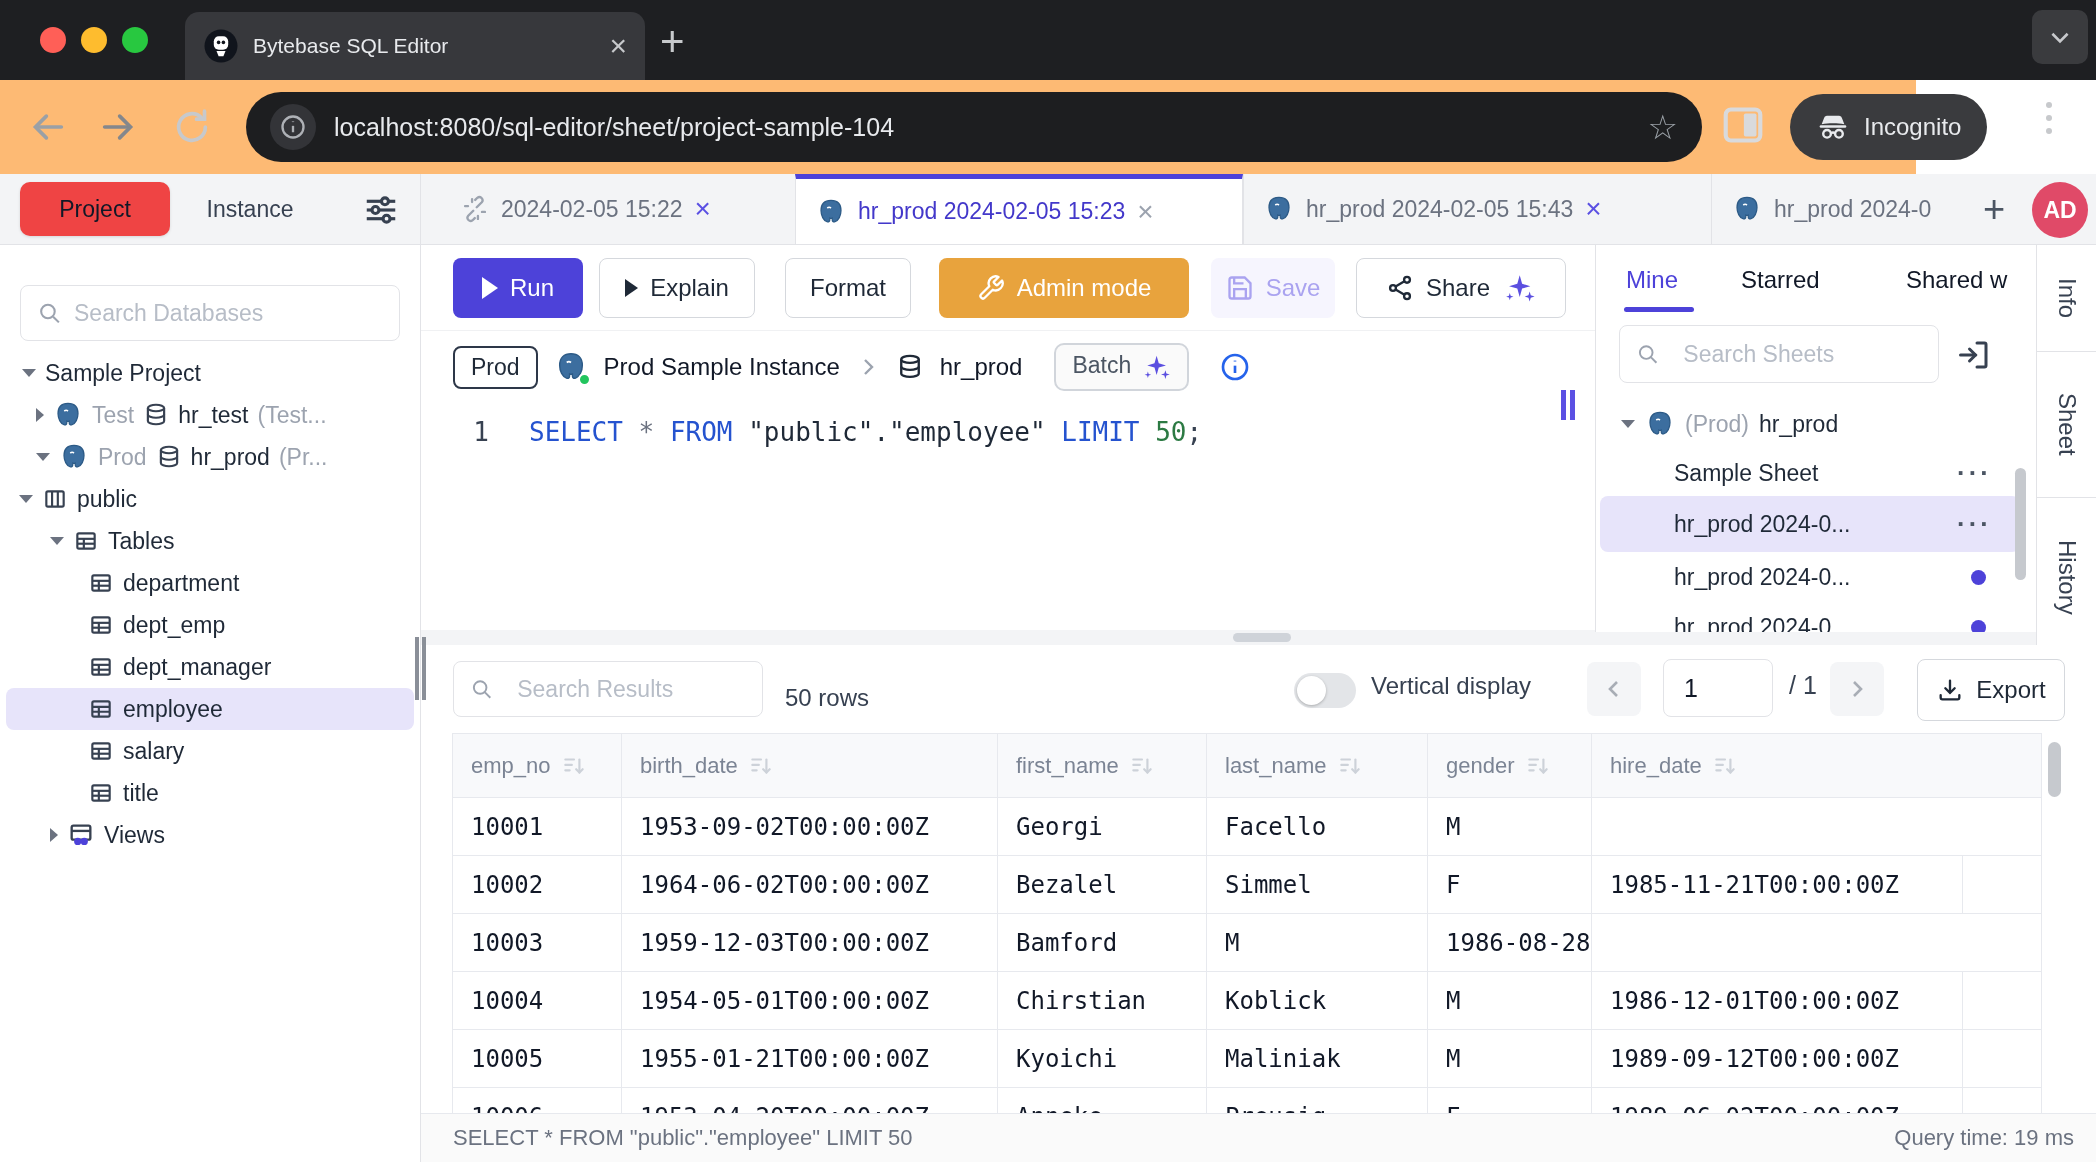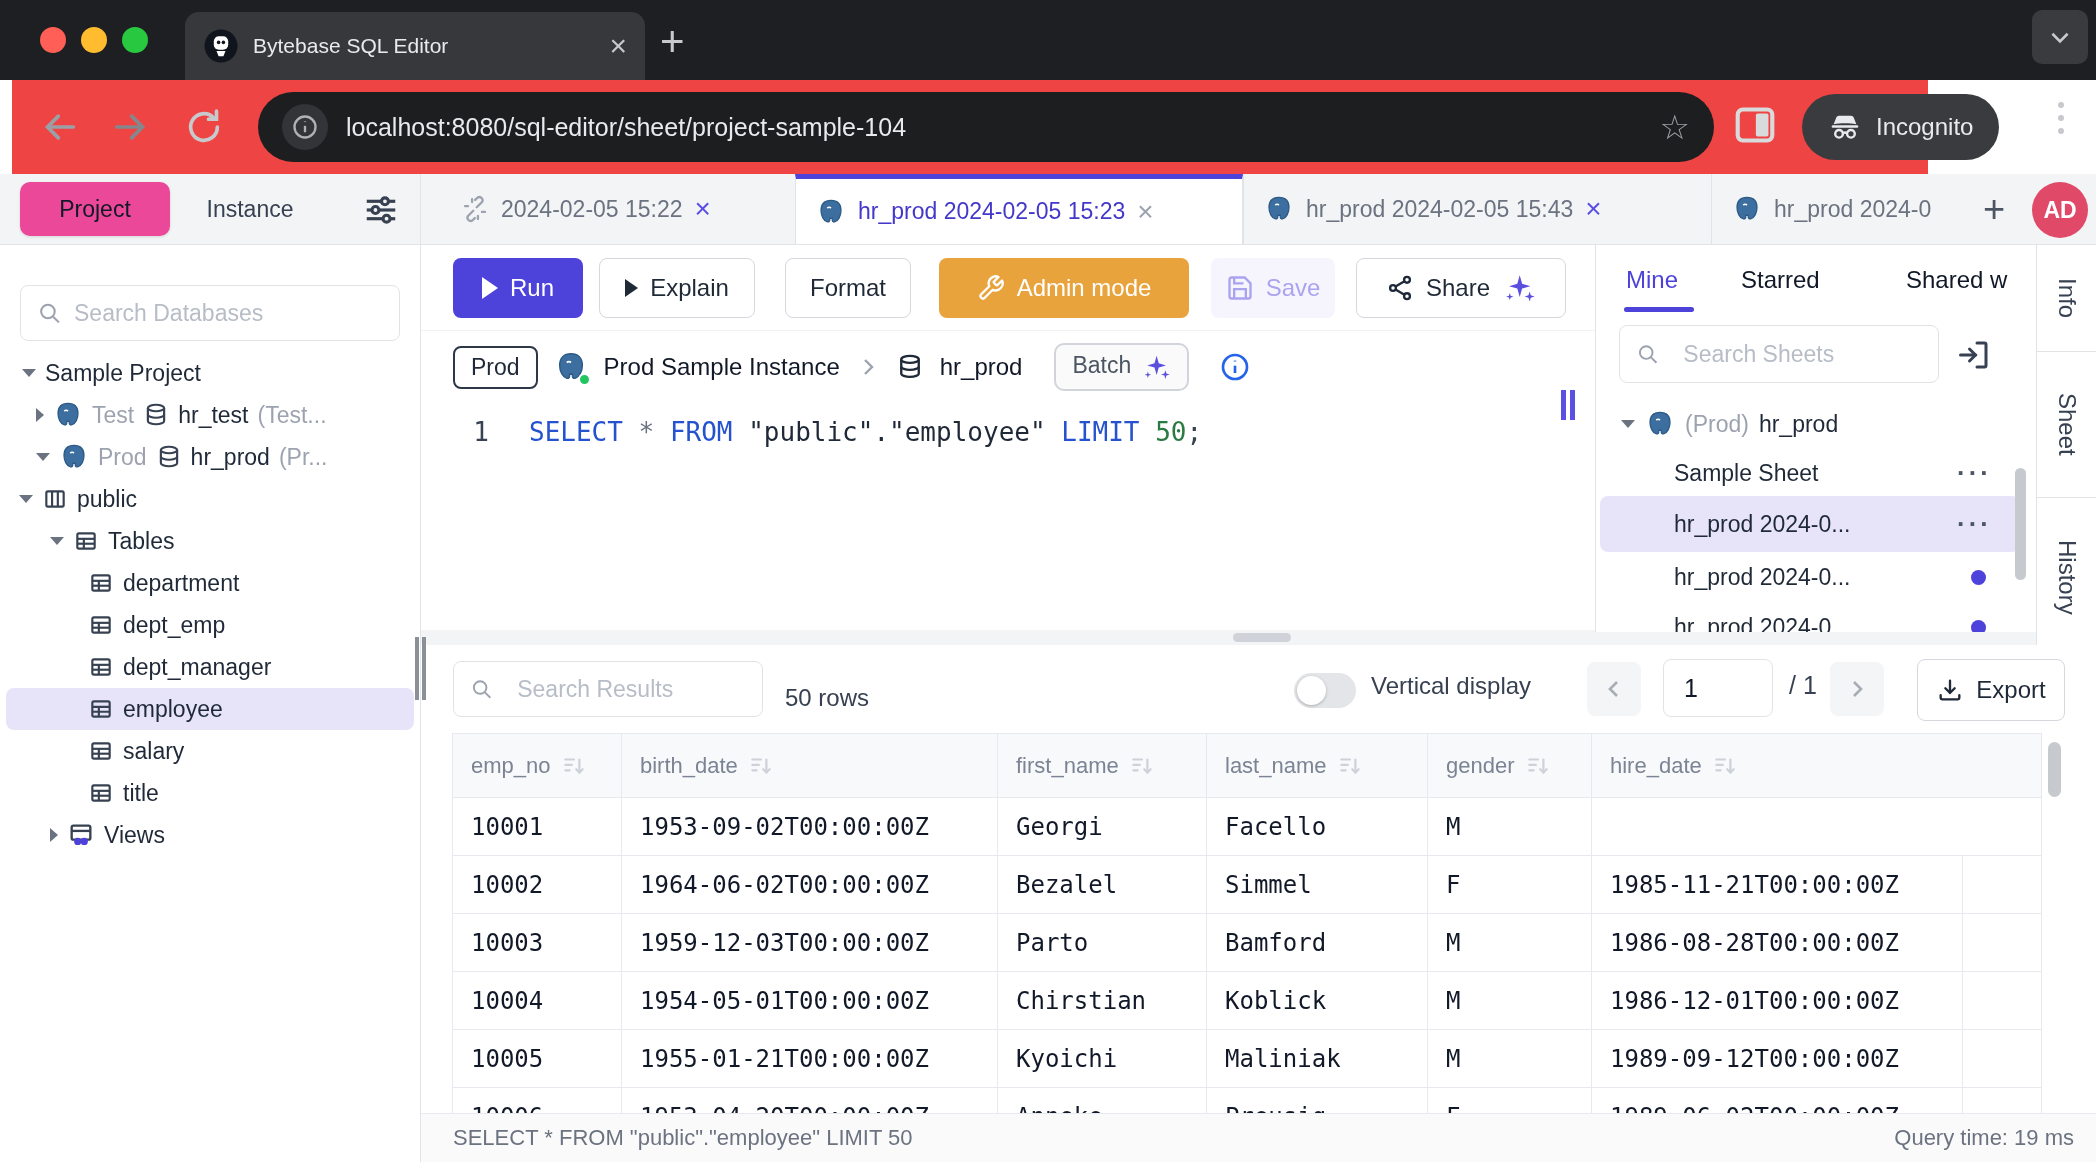--- a/index.html
+++ b/index.html
@@ -10,35 +10,35 @@
   .mono { font-family:"DejaVu Sans Mono","Liberation Mono",monospace; }
 
   
   .titlebar { position:absolute; left:0; top:0; width:2096px; height:80px; background:#1e1f22; }
   .tl-dot { position:absolute; top:27px; width:26px; height:26px; border-radius:50%; }
   .btab { position:absolute; left:185px; top:12px; width:460px; height:68px; background:#37383c; border-radius:14px 14px 0 0; display:flex; align-items:center; padding:0 18px; gap:14px; }
   .btab-title { color:#e8eaed; font-size:21px; flex:1; white-space:nowrap; overflow:hidden; }
   .btab-close { color:#c7c9cc; font-size:30px; line-height:1; cursor:default; }
   .newtab { position:absolute; left:660px; top:18px; color:#c7c9cc; font-size:42px; font-weight:300; }
   .win-chev { position:absolute; left:2032px; top:10px; width:56px; height:54px; background:#3a3b3e; border-radius:10px; display:flex; align-items:center; justify-content:center; }
-  .urlbar { position:absolute; left:12px; top:80px; width:1916px; height:94px; background:#ef4444; }
+  .urlbar { position:absolute; left:0; top:80px; width:1916px; height:94px; background:#fdba74; }
   .nav-ic { position:absolute; top:27px; }
   .urlpill { position:absolute; left:246px; top:12px; width:1456px; height:70px; background:#1d1e20; border-radius:35px; display:flex; align-items:center; padding:0 24px; gap:18px; }
   .info-ball { width:46px; height:46px; border-radius:50%; background:#333438; display:flex; align-items:center; justify-content:center; flex:none; }
   .url-text { color:#e8eaed; font-size:25px; flex:1; white-space:nowrap; overflow:hidden; }
   .star { color:#9aa0a6; font-size:34px; }
   .panel-ic { position:absolute; left:1722px; top:26px; }
   .incog { position:absolute; left:1790px; top:14px; height:66px; padding:0 26px; background:#3a3b3e; border-radius:33px; display:flex; align-items:center; gap:14px; }
   .incog span { color:#e8eaed; font-size:24px; }
   .dots3 { position:absolute; left:2046px; top:22px; display:flex; flex-direction:column; gap:7px; }
   .dots3 i { width:6px; height:6px; border-radius:50%; background:#c7c9cc; }
 
   
   .topband { position:absolute; left:0; top:174px; width:2096px; height:71px; background:#f3f4f6; border-bottom:1px solid #e2e3e7; }
-  .seg-pill { position:absolute; left:20px; top:8px; width:150px; height:54px; background:#ec4899; border-radius:10px; box-shadow:0 1px 3px rgba(0,0,0,.12); display:flex; align-items:center; justify-content:center; font-size:23px; color:#111827; }
+  .seg-pill { position:absolute; left:20px; top:8px; width:150px; height:54px; background:#ef4444; border-radius:10px; box-shadow:0 1px 3px rgba(0,0,0,.12); display:flex; align-items:center; justify-content:center; font-size:23px; color:#111827; }
   .seg-alt { position:absolute; left:185px; top:8px; width:130px; height:54px; display:flex; align-items:center; justify-content:center; font-size:23px; color:#374151; }
   .sliders { position:absolute; left:362px; top:17px; }
   .etabs { position:absolute; left:430px; top:0; right:0; height:70px; display:flex; align-items:stretch; }
   .etab { display:flex; align-items:center; gap:12px; padding:0 20px; border-left:1px solid #e2e3e7; font-size:23px; color:#6b7280; white-space:nowrap; overflow:hidden; }
   .etab:first-child { border-left:none; margin-left:11px; }
   .etab .x { font-size:28px; color:#5b50e3; flex:none; }
   .etab.active { background:#fff; border-top:5px solid #4d42d9; color:#4338ca; border-left:1px solid #e2e3e7; border-right:1px solid #e2e3e7; }
   .etab.active .x { color:#9ca3af; }
   .etab.clip { width:256px; }
   .etab-plus { display:flex; align-items:center; padding:0 16px; color:#4b5563; font-size:38px; font-weight:300; }
@@ -672,21 +672,20 @@
           <div class="td">1964-06-02T00:00:00Z</div>
           <div class="td">Bezalel</div>
           <div class="td">Simmel</div>
           <div class="td">F</div>
           <div class="td">1985-11-21T00:00:00Z</div>
           <div class="td"></div>
         </div>
           <div class="tr">
           <div class="td">10003</div>
           <div class="td">1959-12-03T00:00:00Z</div>
-          <div class="td">Parto</div>
           <div class="td">Bamford</div>
           <div class="td">M</div>
           <div class="td">1986-08-28T00:00:00Z</div>
           <div class="td"></div>
         </div>
           <div class="tr">
           <div class="td">10004</div>
           <div class="td">1954-05-01T00:00:00Z</div>
           <div class="td">Chirstian</div>
           <div class="td">Koblick</div>

